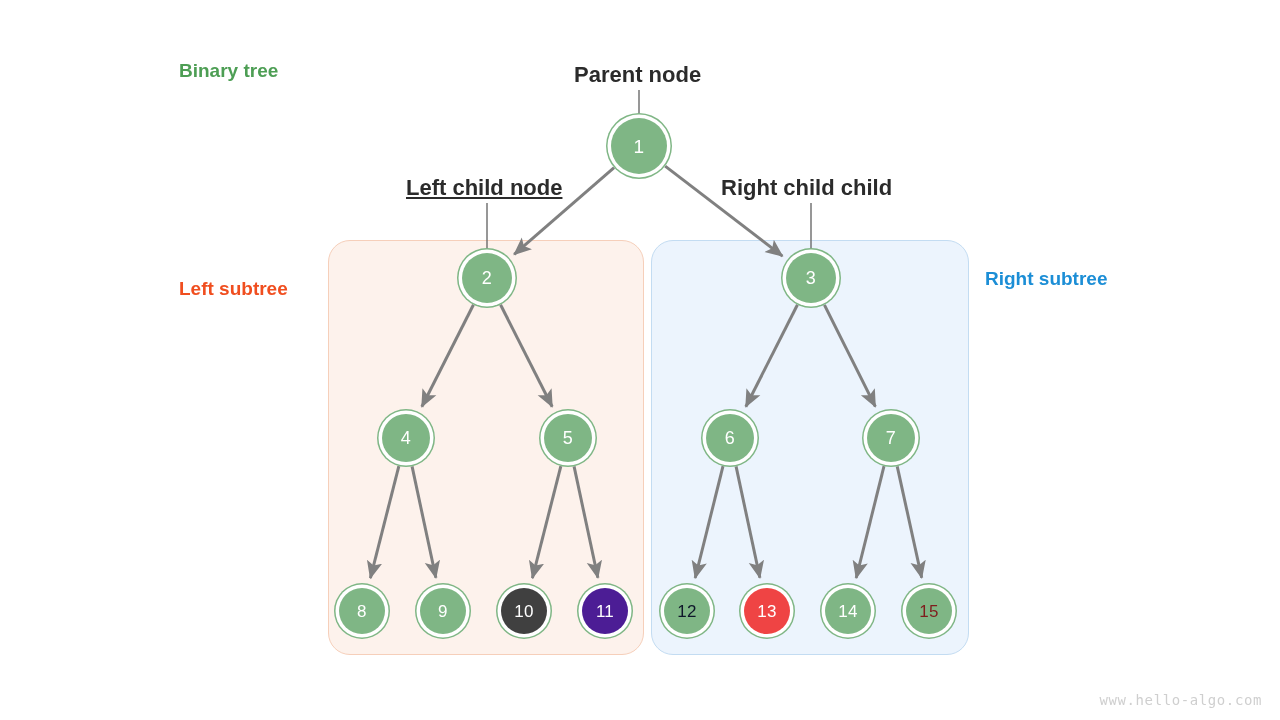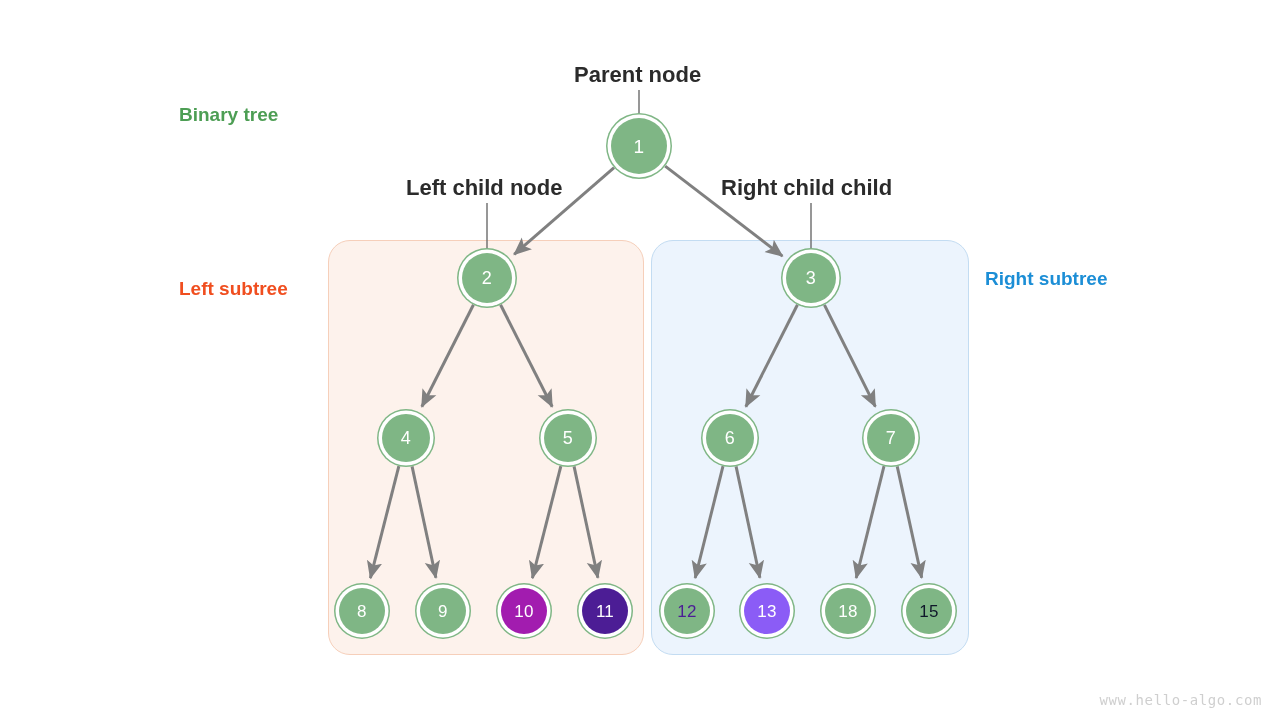--- a/index.html
+++ b/index.html
@@ -64,21 +64,20 @@
     font-weight: bold;
     white-space: nowrap;
   }
   .caption-dark {
     color: #2b2b2b;
     font-size: 22px;
   }
   .caption-title {
     color: #4d9e54;
     font-size: 19px;
-    margin-top: 44px;
   }
   .caption-left {
     color: #f04e1f;
     font-size: 19px;
   }
   .caption-right {
     color: #1c8ed6;
     font-size: 19px;
   }
   #watermark {
@@ -149,45 +148,45 @@
       </div>
       <div class="node" style="left: 867px; top: 414px; width: 48px; height: 48px; background: rgb(127, 182, 133); box-shadow: rgb(255, 255, 255) 0px 0px 0px 3.5px, rgb(127, 182, 133) 0px 0px 0px 5px; color: rgb(255, 255, 255); font-size: 18px;">
         <span class="node-label">7</span>
       </div>
       <div class="node" style="left: 339px; top: 588px; width: 46px; height: 46px; background: rgb(127, 182, 133); box-shadow: rgb(255, 255, 255) 0px 0px 0px 3.5px, rgb(127, 182, 133) 0px 0px 0px 5px; color: rgb(255, 255, 255); font-size: 17px;">
         <span class="node-label">8</span>
       </div>
       <div class="node" style="left: 420px; top: 588px; width: 46px; height: 46px; background: rgb(127, 182, 133); box-shadow: rgb(255, 255, 255) 0px 0px 0px 3.5px, rgb(127, 182, 133) 0px 0px 0px 5px; color: rgb(255, 255, 255); font-size: 17px;">
         <span class="node-label">9</span>
       </div>
-      <div class="node" style="left: 501px; top: 588px; width: 46px; height: 46px; background: #a21caf; box-shadow: rgb(255, 255, 255) 0px 0px 0px 3.5px, rgb(127, 182, 133) 0px 0px 0px 5px; color: rgb(255, 255, 255); font-size: 17px;">
+      <div class="node" style="left: 501px; top: 588px; width: 46px; height: 46px; background: #404040; box-shadow: rgb(255, 255, 255) 0px 0px 0px 3.5px, rgb(127, 182, 133) 0px 0px 0px 5px; color: rgb(255, 255, 255); font-size: 17px;">
         <span class="node-label">10</span>
       </div>
       <div class="node" style="left: 582px; top: 588px; width: 46px; height: 46px; background: #4c1d95; box-shadow: rgb(255, 255, 255) 0px 0px 0px 3.5px, rgb(127, 182, 133) 0px 0px 0px 5px; color: rgb(255, 255, 255); font-size: 17px;">
         <span class="node-label">11</span>
       </div>
-      <div class="node" style="left: 664px; top: 588px; width: 46px; height: 46px; background: rgb(127, 182, 133); box-shadow: rgb(255, 255, 255) 0px 0px 0px 3.5px, rgb(127, 182, 133) 0px 0px 0px 5px; color: #4c1d95; font-size: 17px;">
+      <div class="node" style="left: 664px; top: 588px; width: 46px; height: 46px; background: rgb(127, 182, 133); box-shadow: rgb(255, 255, 255) 0px 0px 0px 3.5px, rgb(127, 182, 133) 0px 0px 0px 5px; color: #0f172a; font-size: 17px;">
         <span class="node-label">12</span>
       </div>
-      <div class="node" style="left: 744px; top: 588px; width: 46px; height: 46px; background: #8b5cf6; box-shadow: rgb(255, 255, 255) 0px 0px 0px 3.5px, rgb(127, 182, 133) 0px 0px 0px 5px; color: rgb(255, 255, 255); font-size: 17px;">
+      <div class="node" style="left: 744px; top: 588px; width: 46px; height: 46px; background: #ef4444; box-shadow: rgb(255, 255, 255) 0px 0px 0px 3.5px, rgb(127, 182, 133) 0px 0px 0px 5px; color: rgb(255, 255, 255); font-size: 17px;">
         <span class="node-label">13</span>
       </div>
       <div class="node" style="left: 825px; top: 588px; width: 46px; height: 46px; background: rgb(127, 182, 133); box-shadow: rgb(255, 255, 255) 0px 0px 0px 3.5px, rgb(127, 182, 133) 0px 0px 0px 5px; color: rgb(255, 255, 255); font-size: 17px;">
-        <span class="node-label">18</span>
+        <span class="node-label">14</span>
       </div>
-      <div class="node" style="left: 906px; top: 588px; width: 46px; height: 46px; background: rgb(127, 182, 133); box-shadow: rgb(255, 255, 255) 0px 0px 0px 3.5px, rgb(127, 182, 133) 0px 0px 0px 5px; color: #0f172a; font-size: 17px;">
+      <div class="node" style="left: 906px; top: 588px; width: 46px; height: 46px; background: rgb(127, 182, 133); box-shadow: rgb(255, 255, 255) 0px 0px 0px 3.5px, rgb(127, 182, 133) 0px 0px 0px 5px; color: #7f1d1d; font-size: 17px;">
         <span class="node-label">15</span>
       </div>
     </div>
 
   <div class="caption caption-title" style="left:179px; top:60px;">Binary tree</div>
 
   <div class="caption caption-dark" style="left:574px; top:62px;">Parent node</div>
 
-  <div class="caption caption-dark" style="left:406px; top:175px;">Left child node</div>
+  <div class="caption caption-dark" style="left:406px; top:175px;text-decoration:underline;">Left child node</div>
 
   <div class="caption caption-dark" style="left:721px; top:175px;">Right child child</div>
 
   <div class="caption caption-left" style="left:179px; top:268px;margin-top:10px;">Left subtree</div>
 
   <div class="caption caption-right" style="left:985px; top:268px;text-align:right;">Right subtree</div>
 
   <div id="watermark">www.hello-algo.com</div>
 
 </div>

